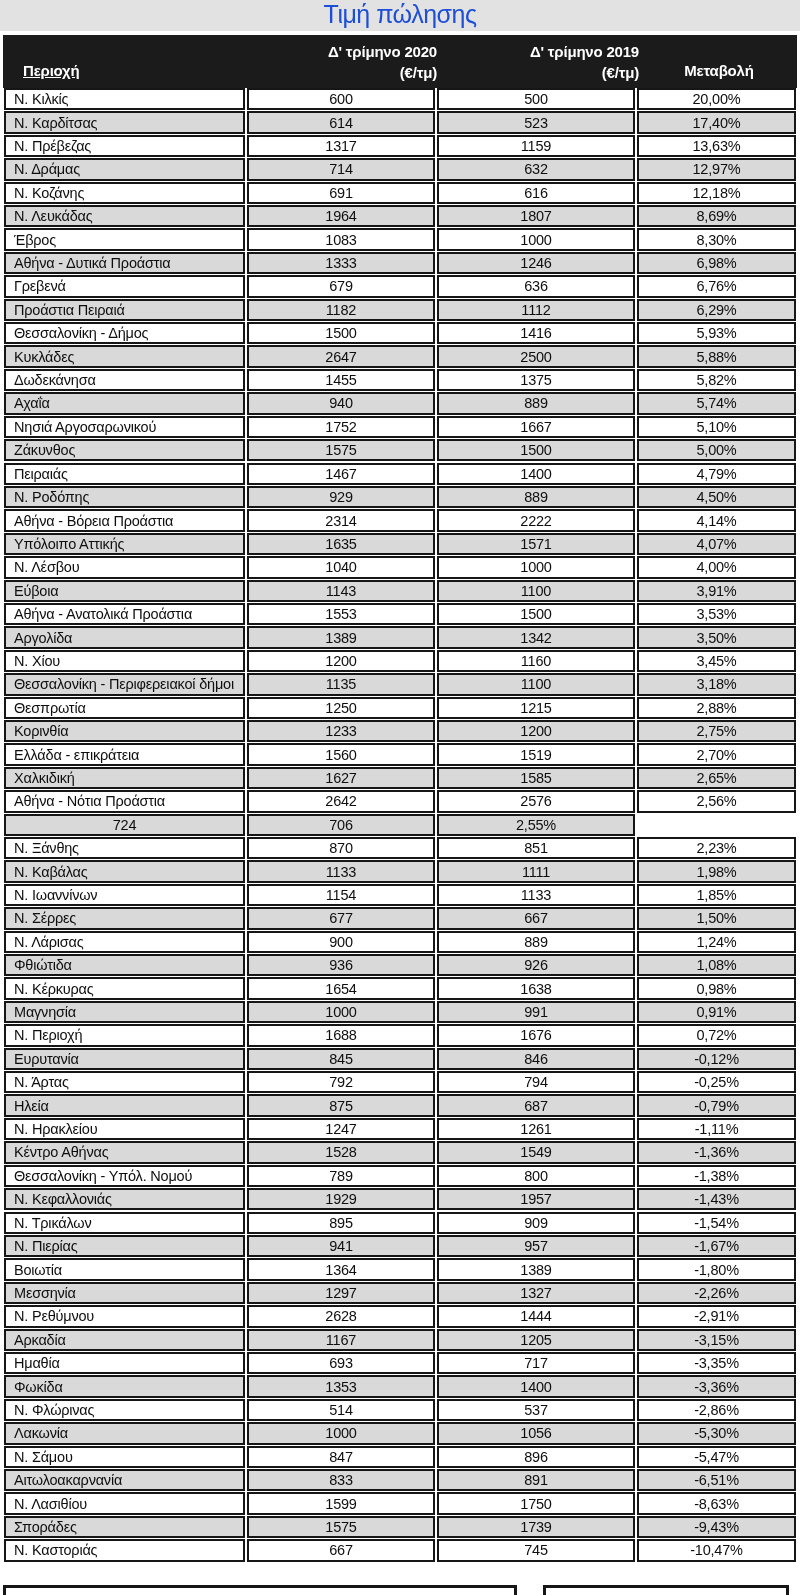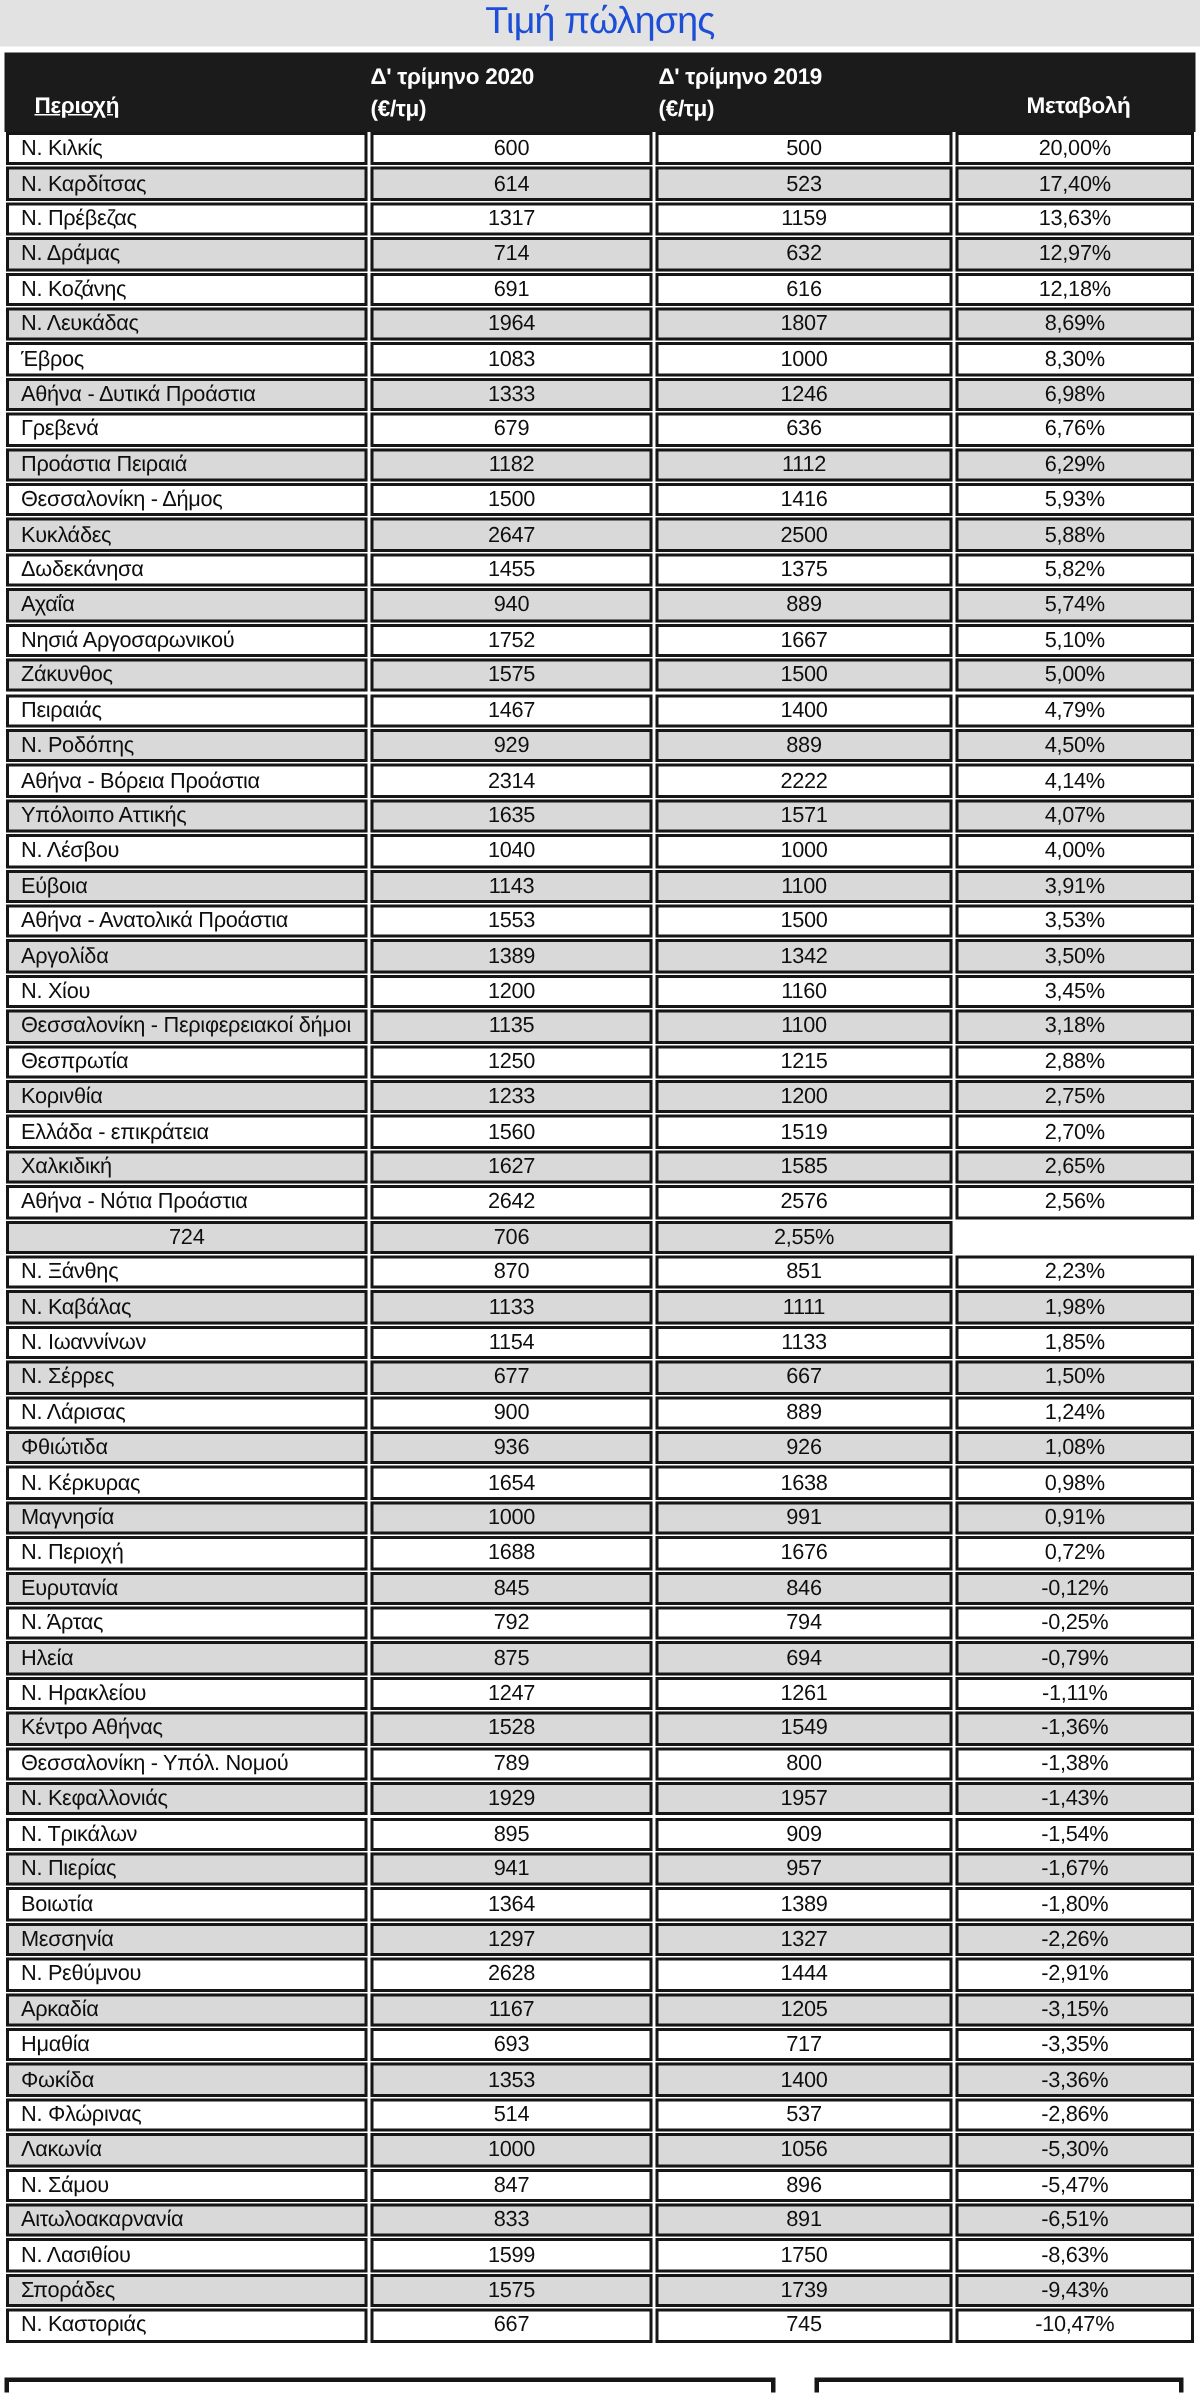--- a/index.html
+++ b/index.html
@@ -14,21 +14,21 @@
     font-size:25px;font-weight:500;letter-spacing:-0.5px;color:#1d4ed8;
   }
   .thead{
     position:absolute;left:3px;top:35px;width:794px;height:53px;
     background:#1b1b1b;color:#ffffff;display:grid;
     grid-template-columns:242px 190px 200px 156px;column-gap:2px;
     box-sizing:border-box;font-weight:bold;font-size:15px;letter-spacing:-0.2px;
   }
   .th{display:flex;}
   .th.region{align-items:flex-end;padding:0 0 9px 20px;text-decoration:underline;}
-  .th.twoline{flex-direction:column;justify-content:center;text-align:left;line-height:21px;padding-top:1px;}
+  .th.twoline{flex-direction:column;justify-content:center;text-align:right;line-height:21px;padding-top:1px;}
   .th.change{align-items:flex-end;justify-content:center;padding-bottom:9px;}
   .tbody{position:absolute;left:4px;top:88px;width:632px;}
   .row{
     display:grid;grid-template-columns:241px 188px 198px 159px;
     column-gap:2px;height:22.4px;margin-bottom:1.02px;
   }
   .cell{
     box-sizing:border-box;border:2px solid #161616;background:#ffffff;
     display:flex;align-items:center;font-size:14.5px;color:#0e0e0e;
     letter-spacing:-0.2px;overflow:hidden;white-space:nowrap;
@@ -317,21 +317,21 @@
   </div>
     <div class="row">
     <div class="cell region">Ν. Άρτας</div>
     <div class="cell num">792</div>
     <div class="cell num">794</div>
     <div class="cell num">-0,25%</div>
   </div>
     <div class="row alt">
     <div class="cell region">Ηλεία</div>
     <div class="cell num">875</div>
-    <div class="cell num">694</div>
+    <div class="cell num">687</div>
     <div class="cell num">-0,79%</div>
   </div>
     <div class="row">
     <div class="cell region">Ν. Ηρακλείου</div>
     <div class="cell num">1247</div>
     <div class="cell num">1261</div>
     <div class="cell num">-1,11%</div>
   </div>
     <div class="row alt">
     <div class="cell region">Κέντρο Αθήνας</div>

